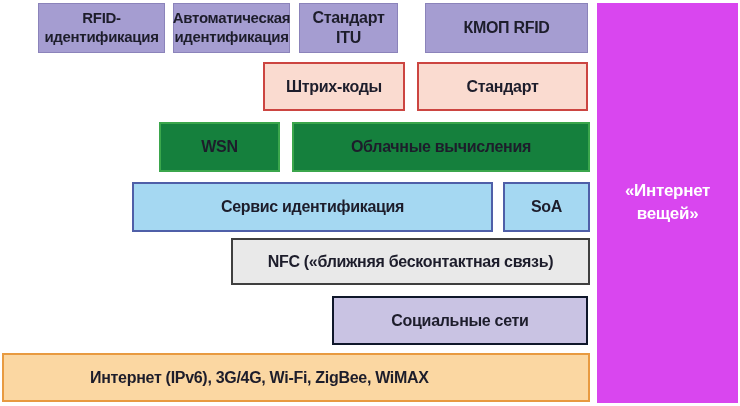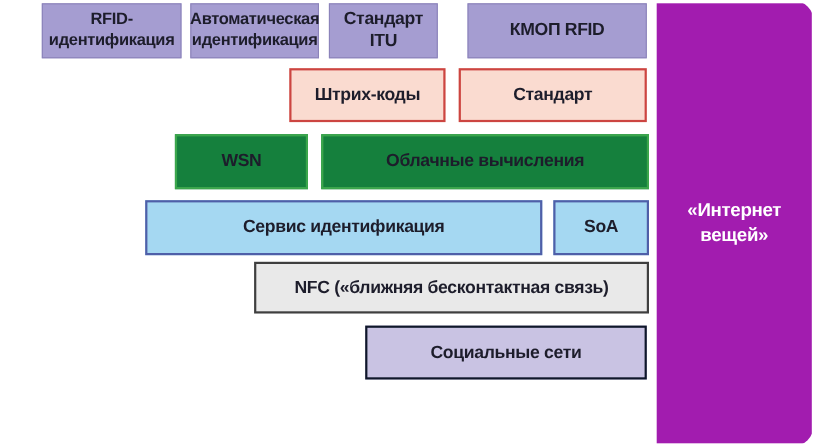--- a/index.html
+++ b/index.html
@@ -7,21 +7,20 @@
     padding: 0;
     background: #ffffff;
     font-family: "Liberation Sans", sans-serif;
   }
   .canvas {
     position: relative;
     width: 740px;
     height: 406px;
     background: #ffffff;
     overflow: hidden;
-    border-radius: 20px;
   }
   .box {
     position: absolute;
     box-sizing: border-box;
     display: flex;
     align-items: center;
     justify-content: center;
     text-align: center;
     font-weight: 700;
     font-size: 16px;
@@ -37,21 +36,21 @@
   .blue    { background: #a5d8f2; border: 2px solid #4f5fa8; }
   .grayb   { background: #e9e9e9; border: 2px solid #3f3f3f; }
   .lav     { background: #c9c3e3; border: 2px solid #0f172a; }
   .orange  {
     background: #fbd7a2; border: 2px solid #e89a40;
     justify-content: flex-start; text-align: left; padding-left: 86px;
   }
   .iot-panel {
     position: absolute;
     left: 597px; top: 3px; width: 141px; height: 400px;
-    background: #a21caf;
+    background: #d946ef;
     display: flex; align-items: center; justify-content: center;
     text-align: center;
   }
   .iot-panel .panel-label {
     color: #ffffff;
     font-weight: 700;
     font-size: 17px;
     line-height: 1.35;
     letter-spacing: -0.3px;
     width: 105px;
@@ -73,18 +72,19 @@
   <div class="box green" style="left:159px; top:122px; width:121px; height:50px">WSN</div>
   <div class="box green" style="left:292px; top:122px; width:298px; height:50px">Облачные вычисления</div>
 
   <div class="box blue" style="left:132px; top:182px; width:361px; height:50px">Сервис идентификация</div>
   <div class="box blue" style="left:503px; top:182px; width:87px; height:50px">SoA</div>
 
   <div class="box grayb" style="left:231px; top:238px; width:359px; height:47px">NFC («ближняя бесконтактная связь)</div>
 
   <div class="box lav" style="left:332px; top:296px; width:256px; height:49px">Социальные сети</div>
 
+  <div class="box orange" style="left:2px; top:353px; width:588px; height:49px">Интернет (IPv6),  3G/4G, Wi-Fi, ZigBee, WiMAX</div>
 
   <div class="iot-panel">
     <div class="panel-label">«Интернет вещей»</div>
   </div>
 
 </div>
 
 </body></html>

